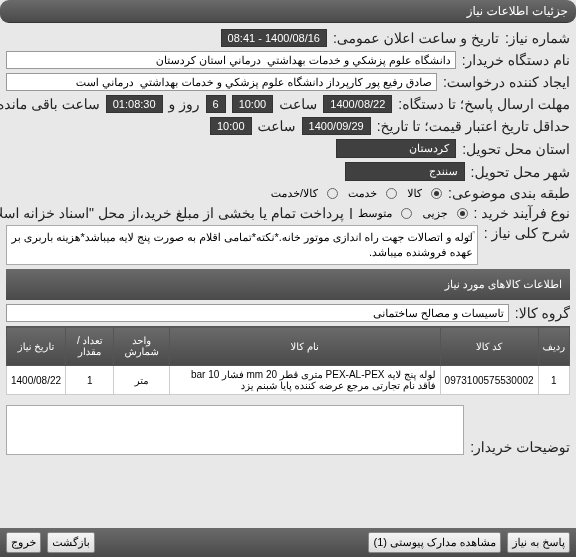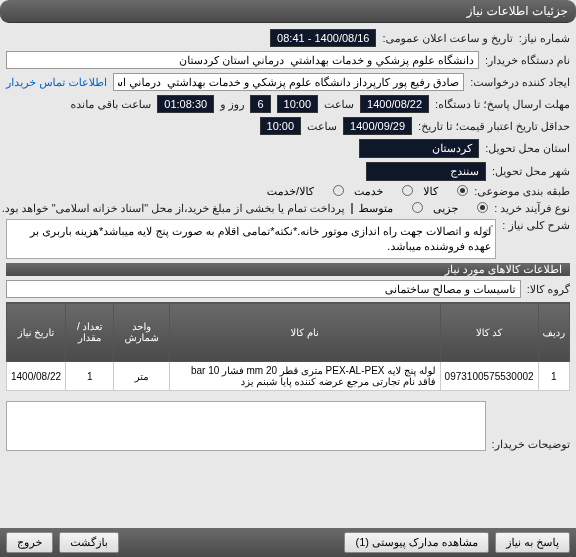--- a/index.html
+++ b/index.html
@@ -24,48 +24,49 @@
   padding: 6px;
 }
 .form-row {
   display: flex;
   align-items: center;
   gap: 6px;
   margin-bottom: 4px;
 }
 .label {
   color: #222;
-  font-size: 11px;
+  font-size: 14px;
   white-space: nowrap;
 }
 .input-box {
   background: #fff;
   border: 1px solid #999;
   padding: 2px 4px;
   font-size: 11px;
   font-family: inherit;
 }
 .input-dark {
-  background: #0f172a;
+  background: #404040;
   color: #fff;
   border: 1px solid #333;
   padding: 2px 6px;
   font-size: 11px;
   display: inline-block;
 }
 .input-wide { flex: 1; min-width: 0; }
 .link-blue { color: #0066cc; cursor: pointer; }
 .radio-group {
   display: flex;
   gap: 10px;
   align-items: center;
 }
 .radio-item {
   display: flex;
-  gap: 19px;
+  align-items: center;
+  gap: 9px;
 }
 .radio-dot {
   width: 11px;
   height: 11px;
   border: 1px solid #666;
   border-radius: 50%;
   display: inline-flex;
   align-items: center;
   justify-content: center;
 }
@@ -79,21 +80,21 @@
 .checkbox {
   width: 11px;
   height: 11px;
   border: 1px solid #666;
   display: inline-block;
   background: #fff;
 }
 .section-bar {
   background: linear-gradient(to bottom, #6a6a6a, #4a4a4a);
   color: #fff;
-  padding: 0 8px;
+  padding: 9px 8px;
   font-size: 11px;
   margin: 4px 0;
 }
 .desc-box {
   background: #fff;
   border: 1px solid #aaa;
   padding: 4px;
   height: 40px;
   overflow: auto;
   font-size: 11px;
@@ -109,21 +110,21 @@
 }
 .table {
   width: 100%;
   border-collapse: collapse;
   background: #fff;
   font-size: 10px;
 }
 .table th {
   background: linear-gradient(to bottom, #6a6a6a, #4a4a4a);
   color: #fff;
-  padding: 18px 4px;
+  padding: 8px 4px;
   border: 1px solid #555;
   font-weight: normal;
 }
 .table td {
   border: 1px solid #ccc;
   padding: 3px 4px;
   text-align: center;
 }
 .big-box {
   background: #fff;
@@ -137,21 +138,21 @@
   display: flex;
   gap: 6px;
   justify-content: flex-start;
   position: fixed;
   bottom: 0;
   width: 576px;
 }
 .btn {
   background: linear-gradient(to bottom, #f5f5f5, #ddd);
   border: 1px solid #888;
-  padding: 3px 10px;
+  padding: 3px 4px;
   font-size: 11px;
   font-family: inherit;
   cursor: pointer;
   border-radius: 2px;
 }
 .spacer { flex: 1; }
 </style>
 </head>
 <body>
 
@@ -168,21 +169,20 @@
   </div>
 
   <div class="form-row">
     <span class="label">نام دستگاه خریدار:</span>
     <input class="input-box input-wide" readonly="" value="دانشگاه علوم پزشكي و خدمات بهداشتي  درماني استان كردستان" style="">
   </div>
 
   <div class="form-row">
     <span class="label">ایجاد کننده درخواست:</span>
     <input class="input-box input-wide" readonly="" value="صادق رفیع پور کارپرداز دانشگاه علوم پزشكي و خدمات بهداشتي  درماني است" style="">
-    <span class="link-blue">اطلاعات تماس خریدار</span>
   </div>
 
   <div class="form-row">
     <span class="label">مهلت ارسال پاسخ؛ تا دستگاه:</span>
     <span class="input-dark">1400/08/22</span>
     <span class="label">ساعت</span>
     <span class="input-dark">10:00</span>
     <span class="input-dark">6</span>
     <span class="label">روز و</span>
     <span class="input-dark">01:08:30</span>

